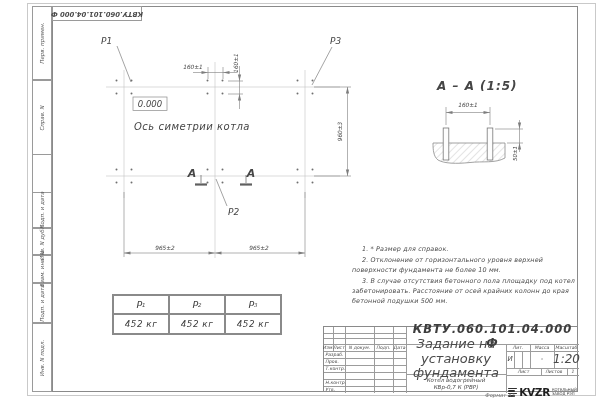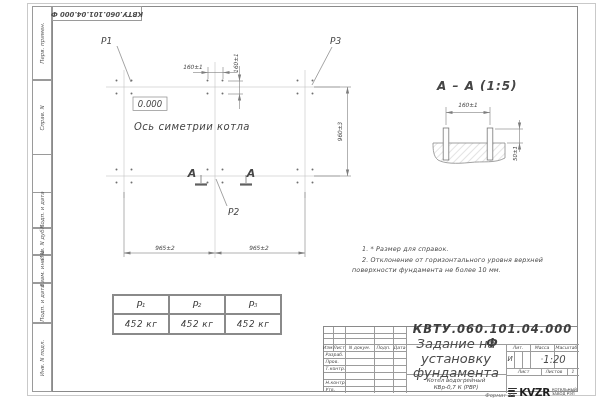--- a/index.html
+++ b/index.html
@@ -194,20 +194,21 @@
     <path d="M519.5,120 V152" fill="none"></path>
     <path d="M519.5,129 l-1.6,-6.5 h3.2 z" stroke="none"></path>
       <path d="M519.5,143 l-1.6,6.5 h3.2 z" stroke="none"></path>
   </g>
   <text transform="rotate(-90 517 161)" x="517" y="161" font-size="5.5">50±1</text>
 </svg>
 
 <div class="abs" id="notes">
   <p>1. * Размер для справок.</p>
   <p>2. Отклонение от горизонтального уровня верхней поверхности фундамента не более 10 мм.</p>
+  <p>3. В случае отсутствия бетонного пола площадку под котел забетонировать. Расстояние от осей крайних колонн до края бетонной подушки 500 мм.</p>
 </div>
 
 <div class="abs" id="load-table">
   <div class="c hdr">
       <span>P</span>
       <sub>1</sub>
     </div>
   <div class="c hdr">
       <span>P</span>
       <sub>2</sub>
@@ -263,21 +264,21 @@
 
   <div class="tbc" id="doc-number">КВТУ.060.101.04.000  Ф</div>
   <div class="tbc" id="doc-title">Задание на установку фундамента</div>
   <div class="tbc" id="object-name">Котел водогрейный КВр-0,7 К (РВР)</div>
 
   <div class="tbc lab" style="left:182px;top:17px;width:24px;height:6.5px">Лит.</div>
   <div class="tbc lab" style="left:206px;top:17px;width:24px;height:6.5px">Масса</div>
   <div class="tbc lab" style="left:230px;top:17px;width:25px;height:6.5px">Масштаб</div>
   <div class="tbc" style="left:182px;top:23.5px;width:8px;height:17.5px;font-size:7px">И</div>
   <div class="tbc" style="left:206px;top:23.5px;width:24px;height:17.5px;font-size:7px">-</div>
-  <div class="tbc" style="left:218px;top:23.5px;width:25px;height:17.5px;font-size:10px">1:20</div>
+  <div class="tbc" style="left:230px;top:23.5px;width:25px;height:17.5px;font-size:12px">1:20</div>
 
   <div class="tbc lab" style="left:182px;top:41px;width:35px;height:6.5px">Лист</div>
   <div class="tbc lab" style="left:217px;top:41px;width:26px;height:6.5px">Листов</div>
   <div class="tbc lab" style="left:243px;top:41px;width:12px;height:6.5px">1</div>
 
   <div id="logo-cell" class="tbc">
     <div id="logo-icon">
       <i style="width:9px"></i>
         <i style="width:7px"></i>
         <i style="width:9px"></i>

